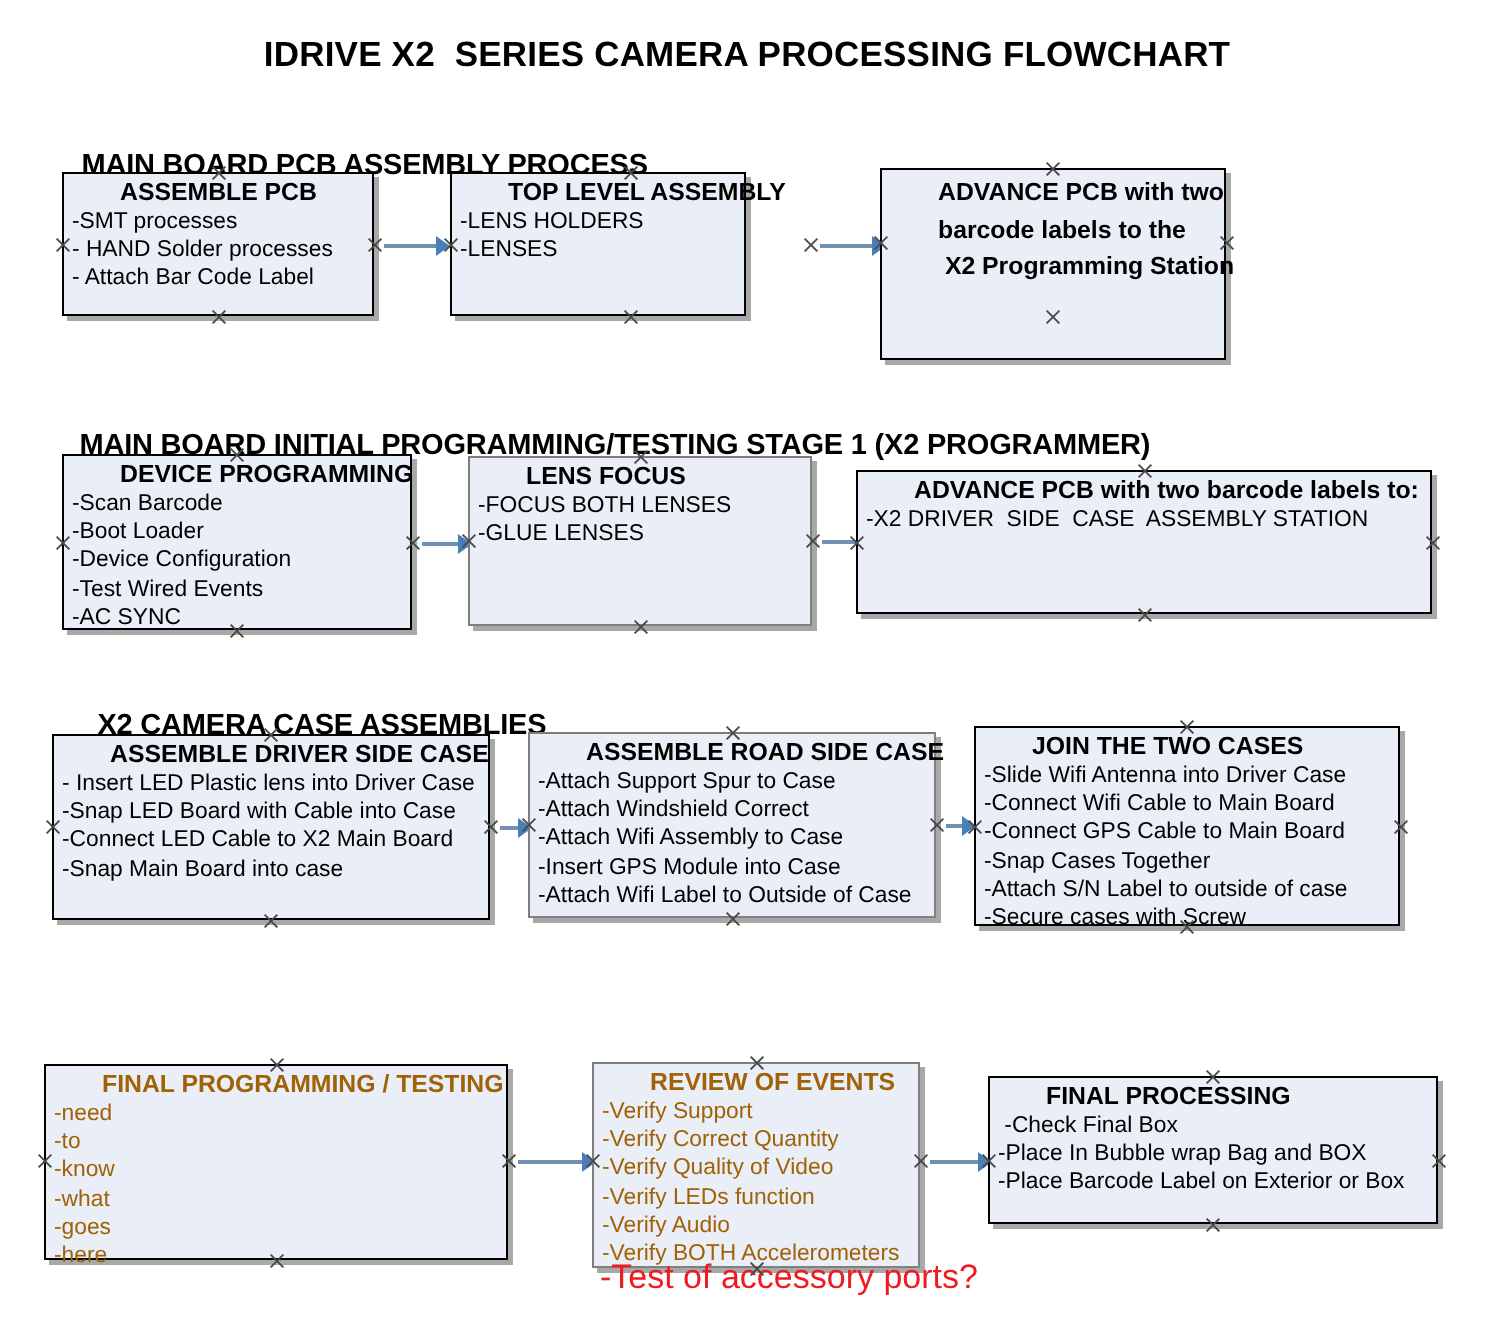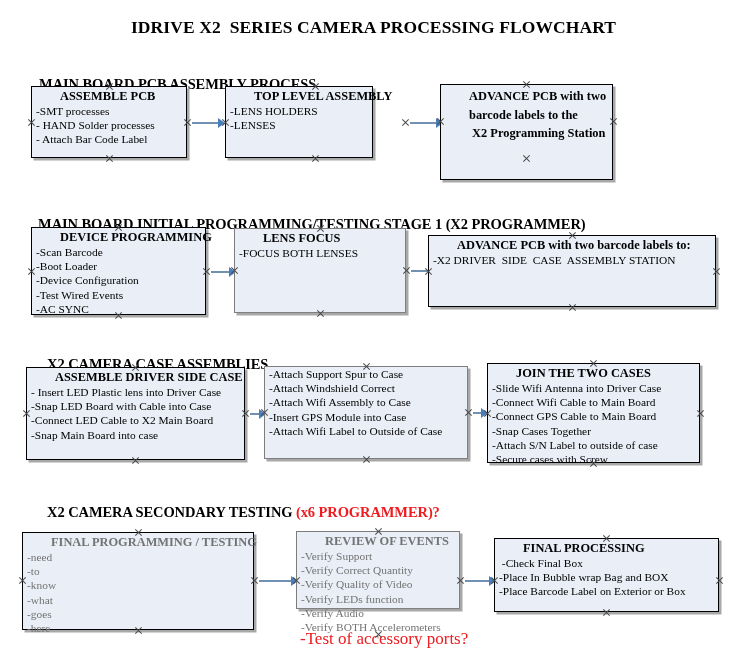--- a/index.html
+++ b/index.html
@@ -11,21 +11,20 @@
   body {
     font-family: "Liberation Sans", sans-serif;
     -webkit-font-smoothing: antialiased;
   }
   #canvas {
     position: relative;
     width: 747px;
     height: 662px;
     background: #ffffff;
     overflow: hidden;
-    font-family: Liberation Serif, serif;
   }
   
   .doc-title {
     position: absolute;
     left: 0;
     top: 17px;
     width: 747px;
     text-align: center;
     font-size: 17.5px;
     font-weight: bold;
@@ -68,21 +67,21 @@
   }
   .node-line {
     font-size: 11.4px;
     color: #000000;
     line-height: 14.2px;
     padding-left: 4px;
     white-space: pre;
   }
   .node.red .node-title,
   .node.red .node-line {
-    color: #737373;
+    color: #a16207;
   }
   .node-title.wrap-title {
     font-size: 12.4px;
     line-height: 17.5px;
     padding-top: 3px;
   }
   .overflow-line {
     position: absolute;
     font-size: 17px;
     color: #ee1c20;
@@ -187,20 +186,21 @@
   <div class="handle" style="left:27px; top:267px;"></div>
   <div class="handle" style="left:202px; top:267px;"></div>
   <div class="handle" style="left:114px; top:311px;"></div>
 
   <div class="conn" style="left:211px; top:271px; width:20px;"></div>
   <div class="conn-head" style="left:229px; top:267px;"></div>
 
   <div class="node gray-edge" style="left:234px; top:228px; width:172px; height:85px;">
     <div class="node-title">LENS FOCUS</div>
     <div class="node-line">-FOCUS BOTH LENSES</div>
+    <div class="node-line">-GLUE LENSES</div>
   </div>
   <div class="handle" style="left:316px; top:224px;"></div>
   <div class="handle" style="left:230px; top:266px;"></div>
   <div class="handle" style="left:402px; top:266px;"></div>
   <div class="handle" style="left:316px; top:309px;"></div>
 
   <div class="conn" style="left:411px; top:270px; width:22px;"></div>
   <div class="conn-head" style="left:431px; top:266px;"></div>
 
   <div class="node" style="left:428px; top:235px; width:288px; height:72px;">
@@ -225,20 +225,21 @@
   </div>
   <div class="handle" style="left:131px; top:363px;"></div>
   <div class="handle" style="left:22px; top:409px;"></div>
   <div class="handle" style="left:241px; top:409px;"></div>
   <div class="handle" style="left:131px; top:456px;"></div>
 
   <div class="conn" style="left:250px; top:413px; width:13px;"></div>
   <div class="conn-head" style="left:259px; top:409px;"></div>
 
   <div class="node gray-edge" style="left:264px; top:366px; width:204px; height:93px;">
+    <div class="node-title">ASSEMBLE ROAD SIDE CASE</div>
     <div class="node-line">-Attach Support Spur to Case</div>
     <div class="node-line">-Attach Windshield Correct</div>
     <div class="node-line">-Attach Wifi Assembly to Case</div>
     <div class="node-line">-Insert GPS Module into Case</div>
     <div class="node-line">-Attach Wifi Label to Outside of Case</div>
   </div>
   <div class="handle" style="left:362px; top:362px;"></div>
   <div class="handle" style="left:260px; top:408px;"></div>
   <div class="handle" style="left:464px; top:408px;"></div>
   <div class="handle" style="left:362px; top:455px;"></div>
@@ -253,42 +254,39 @@
     <div class="node-line">-Connect GPS Cable to Main Board</div>
     <div class="node-line">-Snap Cases Together</div>
     <div class="node-line">-Attach S/N Label to outside of case</div>
     <div class="node-line">-Secure cases with Screw</div>
   </div>
   <div class="handle" style="left:589px; top:359px;"></div>
   <div class="handle" style="left:483px; top:409px;"></div>
   <div class="handle" style="left:696px; top:409px;"></div>
   <div class="handle" style="left:589px; top:459px;"></div>
 
-  <div class="section-heading" style="left:33px; top:487px;">
-    <span>X2 CAMERA SECONDARY TESTING </span><span class="red-note">(x6 PROGRAMMER)?</span>
-  </div>
 
   <div class="node red" style="left:22px; top:532px; width:232px; height:98px;">
     <div class="node-title">FINAL PROGRAMMING / TESTING</div>
     <div class="node-line">-need</div>
     <div class="node-line">-to</div>
     <div class="node-line">-know</div>
     <div class="node-line">-what</div>
     <div class="node-line">-goes</div>
     <div class="node-line">-here</div>
   </div>
   <div class="handle" style="left:134px; top:528px;"></div>
   <div class="handle" style="left:18px; top:576px;"></div>
   <div class="handle" style="left:250px; top:576px;"></div>
   <div class="handle" style="left:134px; top:626px;"></div>
 
   <div class="conn" style="left:259px; top:580px; width:34px;"></div>
   <div class="conn-head" style="left:291px; top:576px;"></div>
 
-  <div class="node gray-edge red" style="left:296px; top:531px; width:164px; height:78px;">
+  <div class="node gray-edge red" style="left:296px; top:531px; width:164px; height:103px;">
     <div class="node-title">REVIEW OF EVENTS</div>
     <div class="node-line">-Verify Support</div>
     <div class="node-line">-Verify Correct Quantity</div>
     <div class="node-line">-Verify Quality of Video</div>
     <div class="node-line">-Verify LEDs function</div>
     <div class="node-line">-Verify Audio</div>
     <div class="node-line">-Verify BOTH Accelerometers</div>
   </div>
   <div class="overflow-line" style="left:300px; top:632px;">-Test of accessory ports?</div>
   <div class="handle" style="left:374px; top:527px;"></div>

